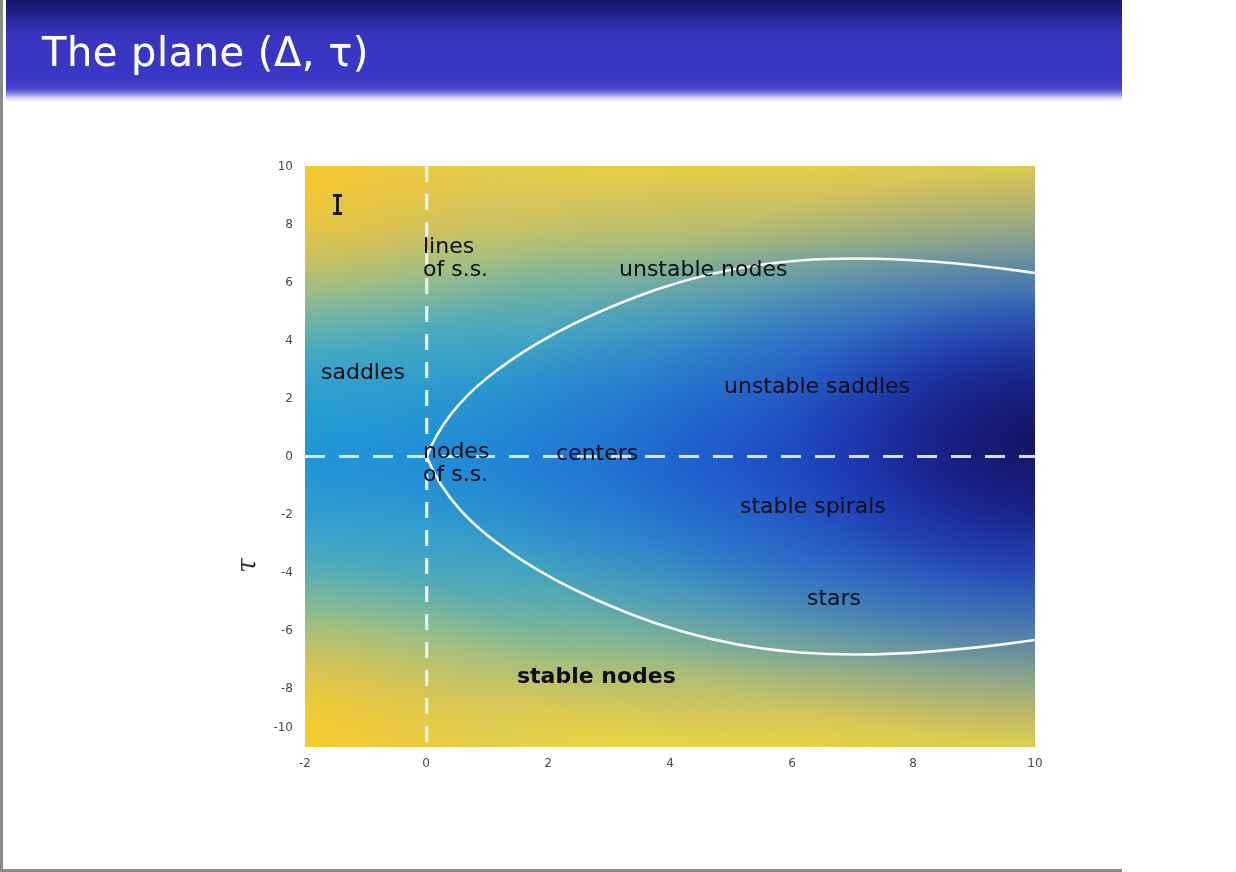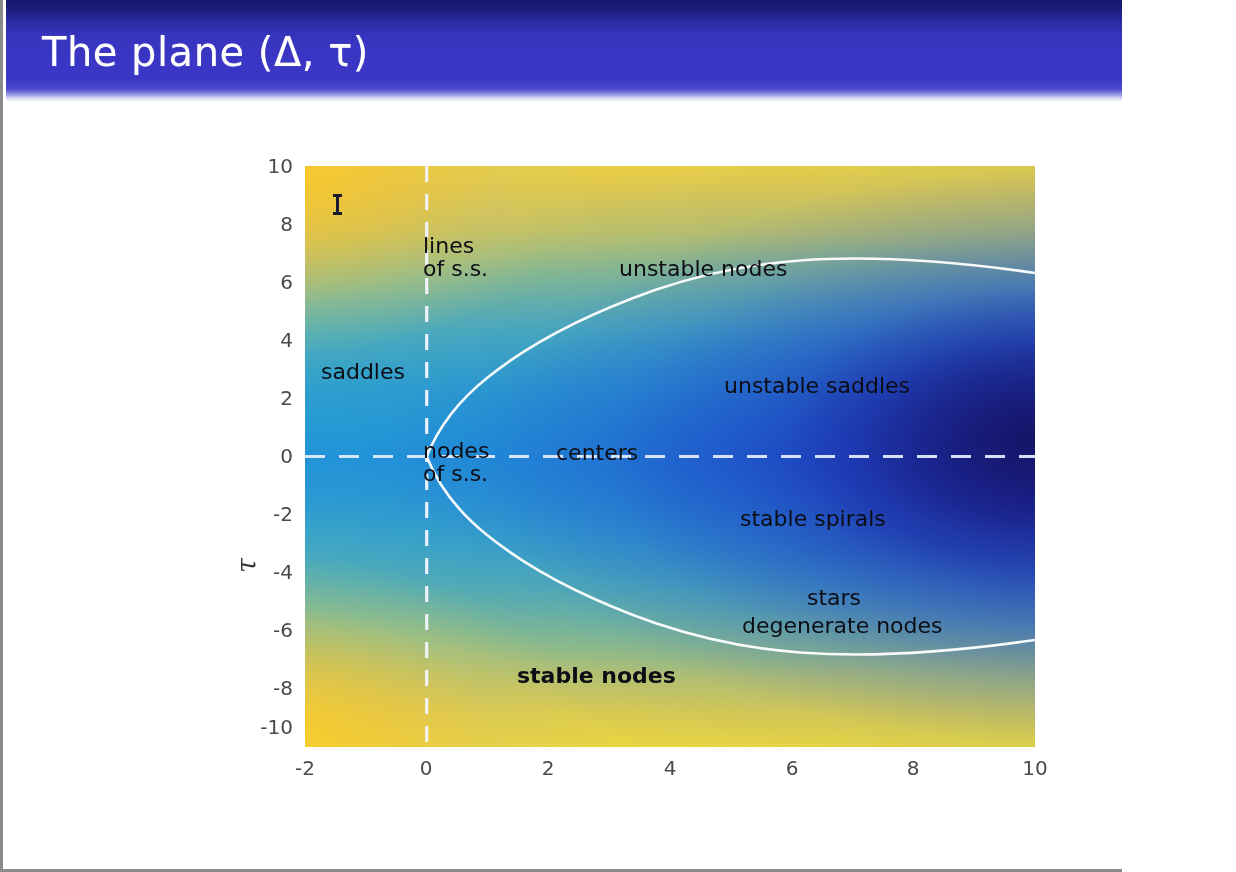--- a/index.html
+++ b/index.html
@@ -149,21 +149,21 @@
       rgba(40,150,215,0.10) 55%,
       rgba(40,150,215,0) 100%);
   }
 
   #plot-svg { position: absolute; left: 0; top: 0; }
 
   
   .tick-label {
     position: absolute;
     font-family: "DejaVu Sans", sans-serif;
-    font-size: 20px;
+    font-size: 12px;
     color: #4a4a4a;
     white-space: nowrap;
   }
   .ytick { text-align: right; transform: translateY(-50%); }
   .xtick { text-align: center; transform: translateX(-50%); }
 
   .axis-title {
     position: absolute;
     font-family: "DejaVu Serif", serif;
     font-size: 27px;
@@ -278,25 +278,24 @@
         </div>
         <div style="transform:translateX(-50%); white-space:nowrap;">
           <span>of s.s.</span>
         </div>
       </div>
 
       <div class="region-label" style="left:251px; top:275px; white-space:nowrap;">centers</div>
 
       <div class="region-label" style="left:419px; top:208px; white-space:nowrap;">unstable saddles</div>
 
-      <div class="region-label" style="left:435px; top:341px; white-space:nowrap;">stable spirals</div>
+      <div class="region-label" style="left:435px; top:328px; white-space:nowrap;">stable spirals</div>
 
       <div class="region-label" style="left:502px; top:420px; white-space:nowrap;text-align:center;">stars</div>
 
-      <div class="region-label" style="left:437px; top:448px; white-space:nowrap;">degenerate nodes</div>
 
       <div class="region-label" style="left:212px; top:498px; white-space:nowrap;font-weight:bold;">stable nodes</div>
 
       <div id="cursor" style="left:28px; top:28px;">
         <div class="serif-t"></div>
         <div class="bar"></div>
         <div class="serif-b"></div>
       </div>
     </div>
   </div>

